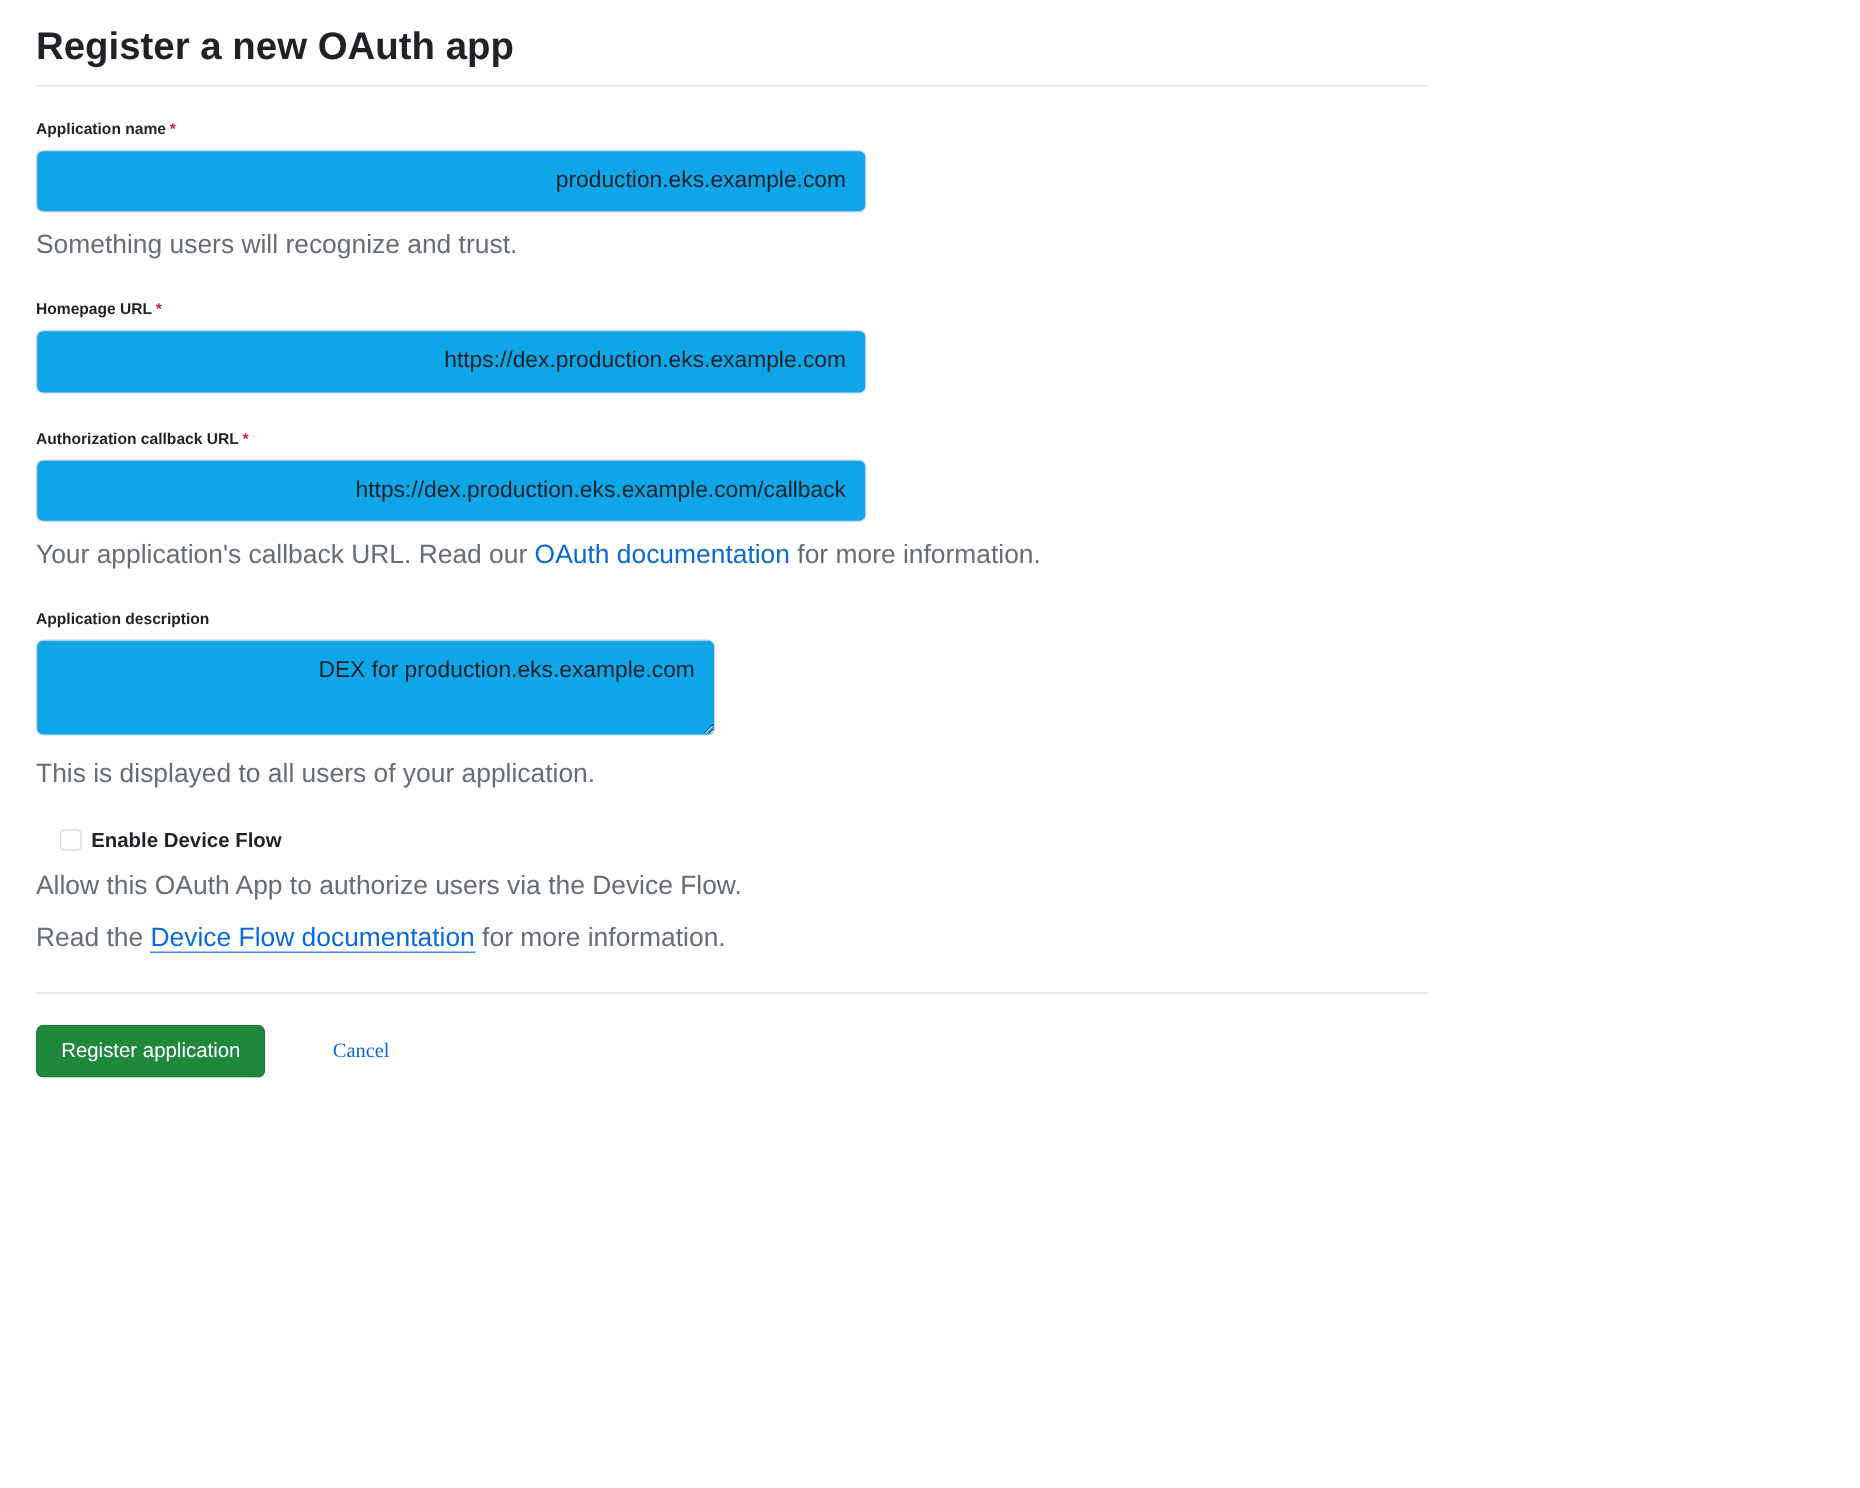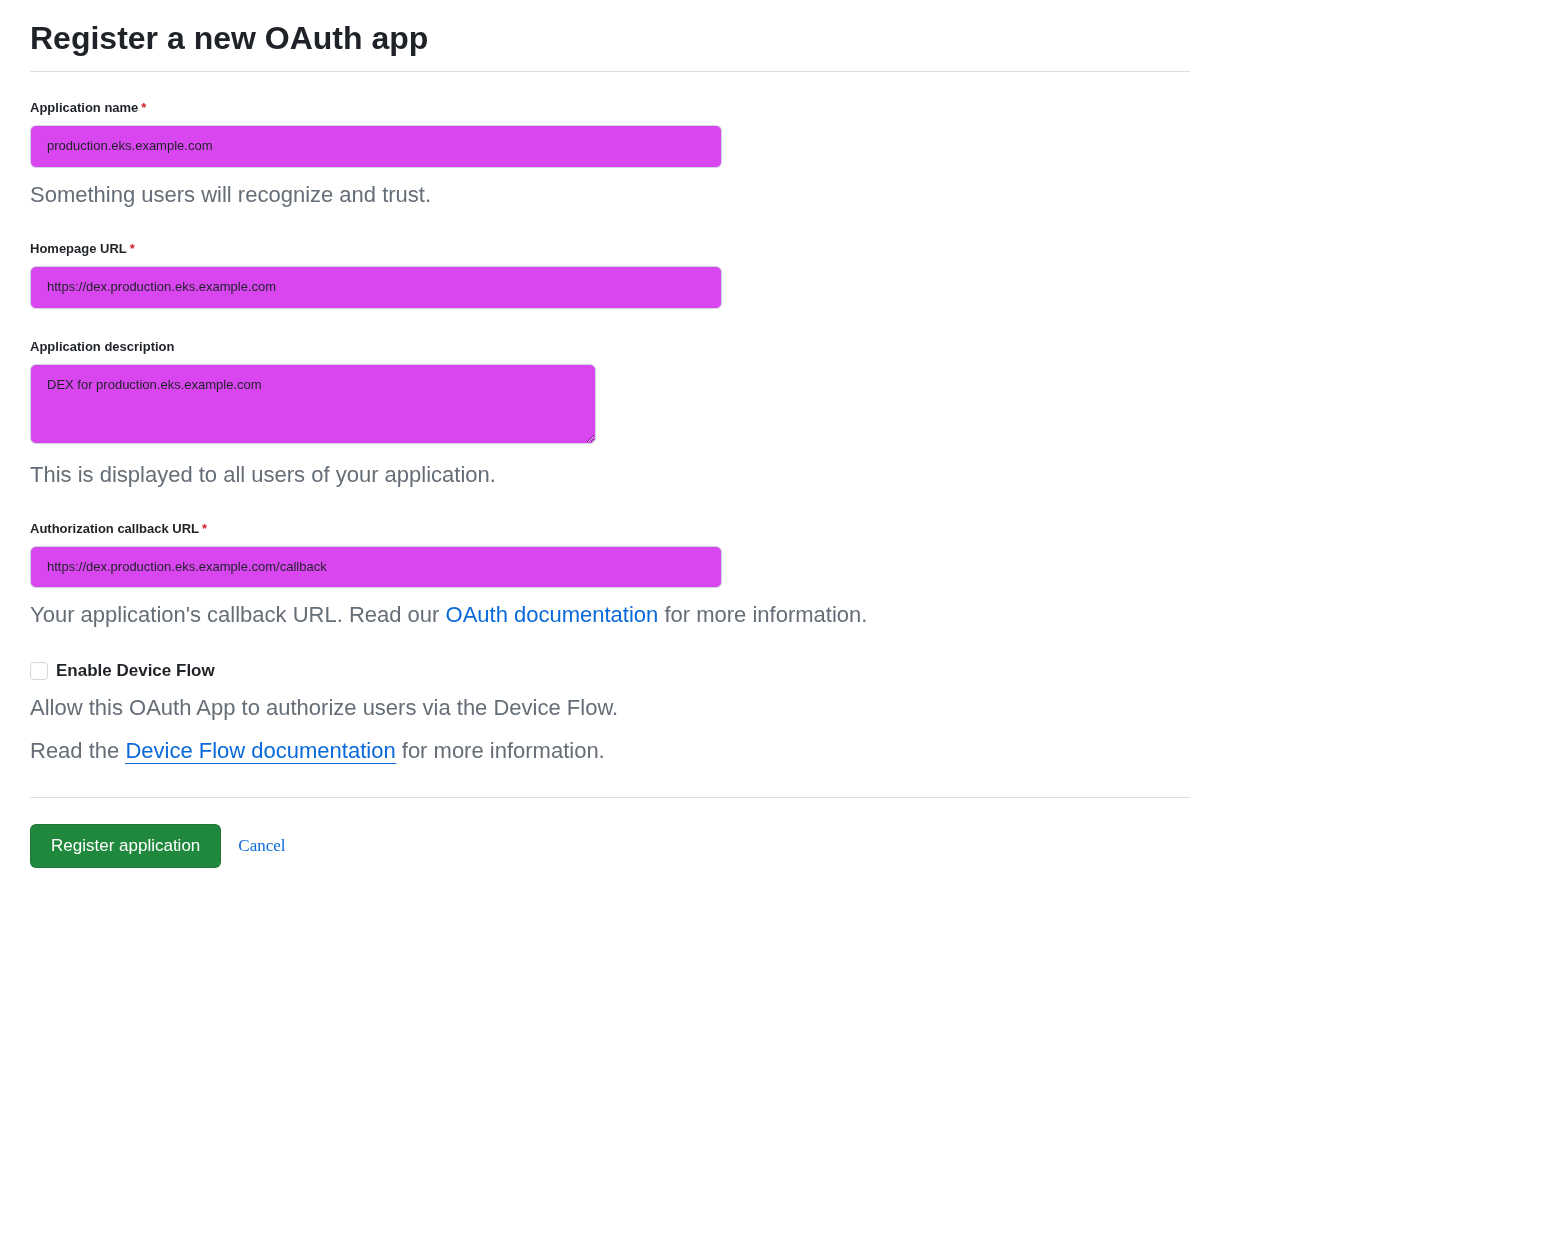--- a/index.html
+++ b/index.html
@@ -35,27 +35,28 @@
       margin-bottom: 10px;
     }
     .required-star {
       color: #cf222e;
       margin-left: 3px;
     }
     .text-input {
       width: 692px;
       max-width: 100%;
       padding: 10px 16px;
-      font-size: 13px;
+      font-size: 19px;
       line-height: 1.6;
       color: #1f2328;
-      background-color: #d946ef;
+      background-color: #0ea5e9;
       border: 1px solid #d0d7de;
       border-radius: 6px;
       font-family: inherit;
+      text-align: right;
     }
     textarea.text-input {
       width: 566px;
       height: 80px;
       resize: both;
     }
     .help-text {
       font-size: 22px;
       color: #656d76;
       margin-top: 10px;
@@ -68,23 +69,24 @@
     .link-underline {
       color: #0969da;
       text-decoration: none;
       border-bottom: 1px solid #0969da;
     }
     .checkbox-group {
       margin-bottom: 30px;
     }
     .checkbox-row {
       display: flex;
-      align-items: center;
+      align-items: flex-start;
       gap: 8px;
       margin-bottom: 10px;
+      margin-left: 20px;
     }
     .checkbox {
       width: 18px;
       height: 18px;
       border: 1px solid #d0d7de;
       border-radius: 4px;
       background: #ffffff;
       cursor: pointer;
     }
     .checkbox-label {
@@ -94,21 +96,21 @@
     }
     hr.divider {
       border: none;
       border-top: 1px solid #d8dee4;
       margin-top: 10px;
       margin-bottom: 26px;
     }
     .button-row {
       display: flex;
       align-items: center;
-      gap: 17px;
+      gap: 56px;
     }
     .btn-primary {
       background-color: #1f883d;
       color: #ffffff;
       border: 1px solid rgba(31,35,40,0.15);
       border-radius: 6px;
       padding: 11px 20px;
       font-size: 17px;
       font-weight: 500;
       cursor: pointer;
@@ -139,33 +141,33 @@
   </div>
 
   <div class="form-group">
     <label class="form-label">
       <span>Homepage URL</span><span class="required-star">*</span>
     </label>
     <input type="text" class="text-input" value="https://dex.production.eks.example.com" style="">
   </div>
 
   <div class="form-group">
-    <label class="form-label">Application description</label>
-    <textarea class="text-input" style="">DEX for production.eks.example.com</textarea>
-    <p class="help-text">This is displayed to all users of your application.</p>
-  </div>
-
-  <div class="form-group">
     <label class="form-label">
       <span>Authorization callback URL</span><span class="required-star">*</span>
     </label>
     <input type="text" class="text-input" value="https://dex.production.eks.example.com/callback" style="">
     <p class="help-text">
       <span>Your application's callback URL. Read our </span><a href="#">OAuth documentation</a><span> for more information.</span>
     </p>
+  </div>
+
+  <div class="form-group">
+    <label class="form-label">Application description</label>
+    <textarea class="text-input" style="">DEX for production.eks.example.com</textarea>
+    <p class="help-text">This is displayed to all users of your application.</p>
   </div>
 
   <div class="checkbox-group">
     <div class="checkbox-row">
       <div class="checkbox"></div>
       <span class="checkbox-label">Enable Device Flow</span>
     </div>
     <p class="help-text">Allow this OAuth App to authorize users via the Device Flow.</p>
     <p class="help-text">
       <span>Read the </span><a href="#" class="link-underline">Device Flow documentation</a><span> for more information.</span>

